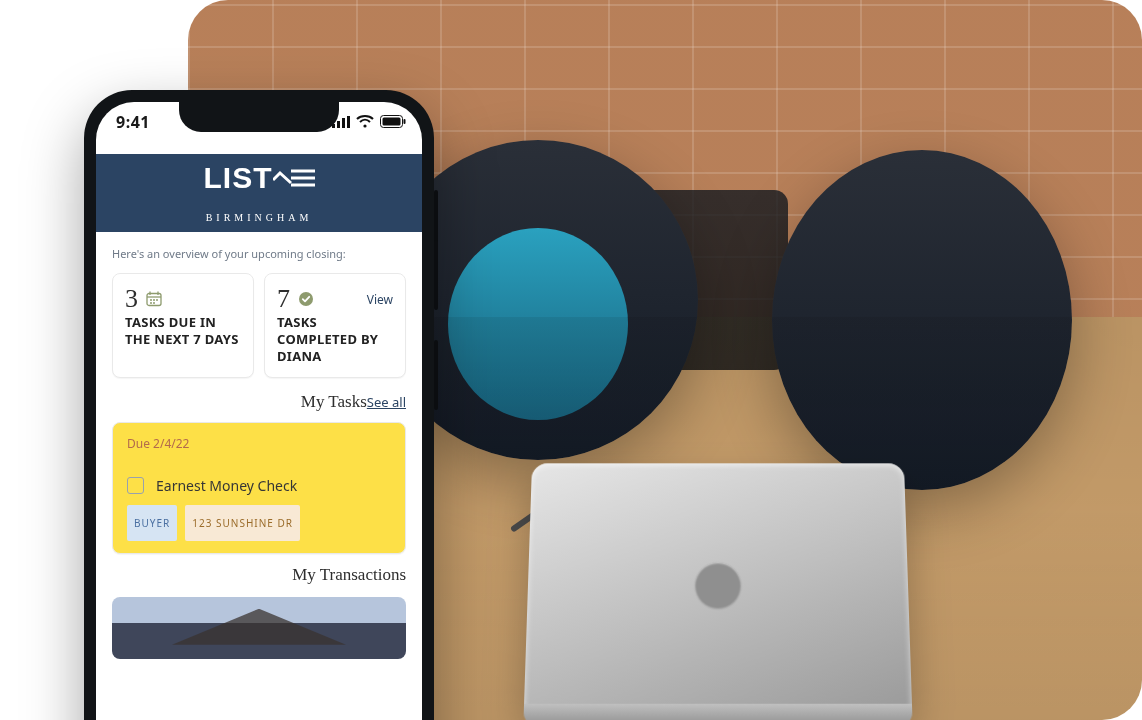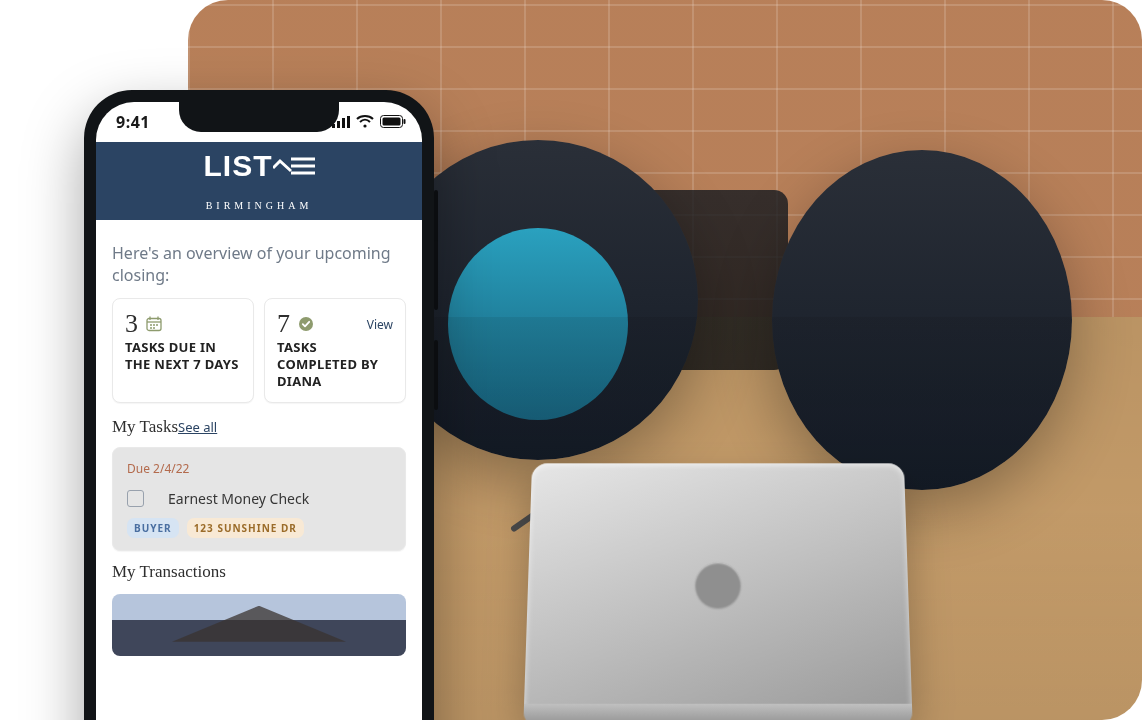--- a/index.html
+++ b/index.html
@@ -108,52 +108,52 @@
     box-shadow: 0 100px 0 #0b0d10, 0 -50px 0 #0b0d10;
   }
   .screen{
     position:absolute;left:12px;top:12px;right:12px;bottom:12px;border-radius:38px;overflow:hidden;background:#fff;
   }
   .notch{
     position:absolute;left:50%;top:0;transform:translateX(-50%);width:160px;height:30px;background:var(--phone-black);
     border-radius:0 0 22px 22px;z-index:20;
   }
   .statusbar{
-    height:40px;display:flex;align-items:center;justify-content:space-between;padding:0 16px 0 20px;
+    height:40px;display:flex;align-items:center;justify-content:space-between;padding:0 16px 12px 20px;
     font-weight:700;letter-spacing:.5px;color:#1a1a1a;
   }
   .status-icons{display:flex;align-items:center;gap:6px}
   .app-header{
     background:var(--navy);color:#fff;height:78px;display:flex;justify-content:center;align-items:center;
   }
   .brand{display:flex;flex-direction:column;align-items:center;line-height:1}
   .brand-top{font-family:"Arial Black", Arial, sans-serif;font-weight:900;font-size:30px;letter-spacing:1px;display:flex;align-items:flex-start;}
   .brand-bottom{font-size:10px;letter-spacing:4px;margin-top:20px;font-family: Georgia, 'Times New Roman', serif;}
 
   .content{padding:14px 16px 0 16px}
   .welcome-title{font-family: Georgia, 'Times New Roman', serif;font-size:19px;color:#3b3b3b;margin:2px 0 4px}
-  .welcome-sub{font-size:16px;color:var(--muted);margin:8px 0 12px}
+  .welcome-sub{font-size:11px;color:var(--muted);margin:0 0 12px}
   .cards{display:grid;grid-template-columns:1fr 1fr;gap:10px}
   .card{border:1px solid var(--card-border);border-radius:8px;background:#fff;padding:10px 12px 12px 12px;box-shadow:0 1px 1px rgba(0,0,0,.04)}
   .card .top{display:flex;justify-content:space-between;align-items:center}
   .card .num-row{display:flex;align-items:center;gap:8px}
   .card .num{font-size:26px;font-weight:400;font-family:Georgia,'Times New Roman',serif;color:#2e2e2e}
   .card .cal-ic,.card .chk-ic{display:inline-flex}
   .card .view{font-size:12px;color:var(--link);cursor:pointer}
   .card .label{font-size:13px;font-weight:700;letter-spacing:.3px;color:#222;line-height:1.3}
-  .section-h{margin-top:14px;display:flex;align-items:center;justify-content:flex-start}
+  .section-h{margin-top:14px;display:flex;align-items:center;justify-content:flex-end}
   .section-h h3{margin:0;font-family:Georgia,'Times New Roman',serif;font-size:17px;font-weight:500;color:#2e2e2e}
   .section-h .see-all{font-size:13px;text-decoration:underline;color:var(--link);cursor:pointer}
-  .task-card{margin-top:10px;border:1px solid var(--card-border);border-radius:8px;background:#e5e5e5;padding:12px 14px;box-shadow:0 1px 1px rgba(0,0,0,.04)}
+  .task-card{margin-top:10px;border:1px solid var(--card-border);border-radius:8px;background:#fde047;padding:12px 14px;box-shadow:0 1px 1px rgba(0,0,0,.04)}
   .due-row{color:var(--warn);font-size:12px}
-  .task-title-row{display:flex;align-items:center;gap:24px;margin-top:12px}
+  .task-title-row{display:flex;align-items:center;gap:12px;margin-top:24px}
   .tick-box{width:15px;height:15px;border:1.5px solid #98a1ad;border-radius:3px}
   .task-title{font-size:14px;color:#363636}
   .chips{display:flex;gap:8px;margin-top:10px}
-  .chip{font-size:10px;letter-spacing:1px;border-radius:7px;padding:3px 7px;font-weight:700}
+  .chip{font-size:10px;letter-spacing:1px;border-radius:2px;padding:11px 7px;font-weight:400}
   .chip.buyer{background:var(--pale-blue);color:var(--pale-blue-tx)}
   .chip.addr{background:var(--pale-orange);color:var(--pale-orange-tx)}
   .trans-card{margin-top:12px;height:62px;border-radius:8px;overflow:hidden;background:
      linear-gradient(180deg, var(--ghost-img-top) 0 42%, var(--ghost-img-bot) 42%);
      position:relative}
   .roof{position:absolute;left:60px;right:60px;top:12px;height:36px;background:#3a3330; clip-path:polygon(0 100%, 50% 0, 100% 100%); opacity:.75}
 </style>
 </head>
 <body>
 

